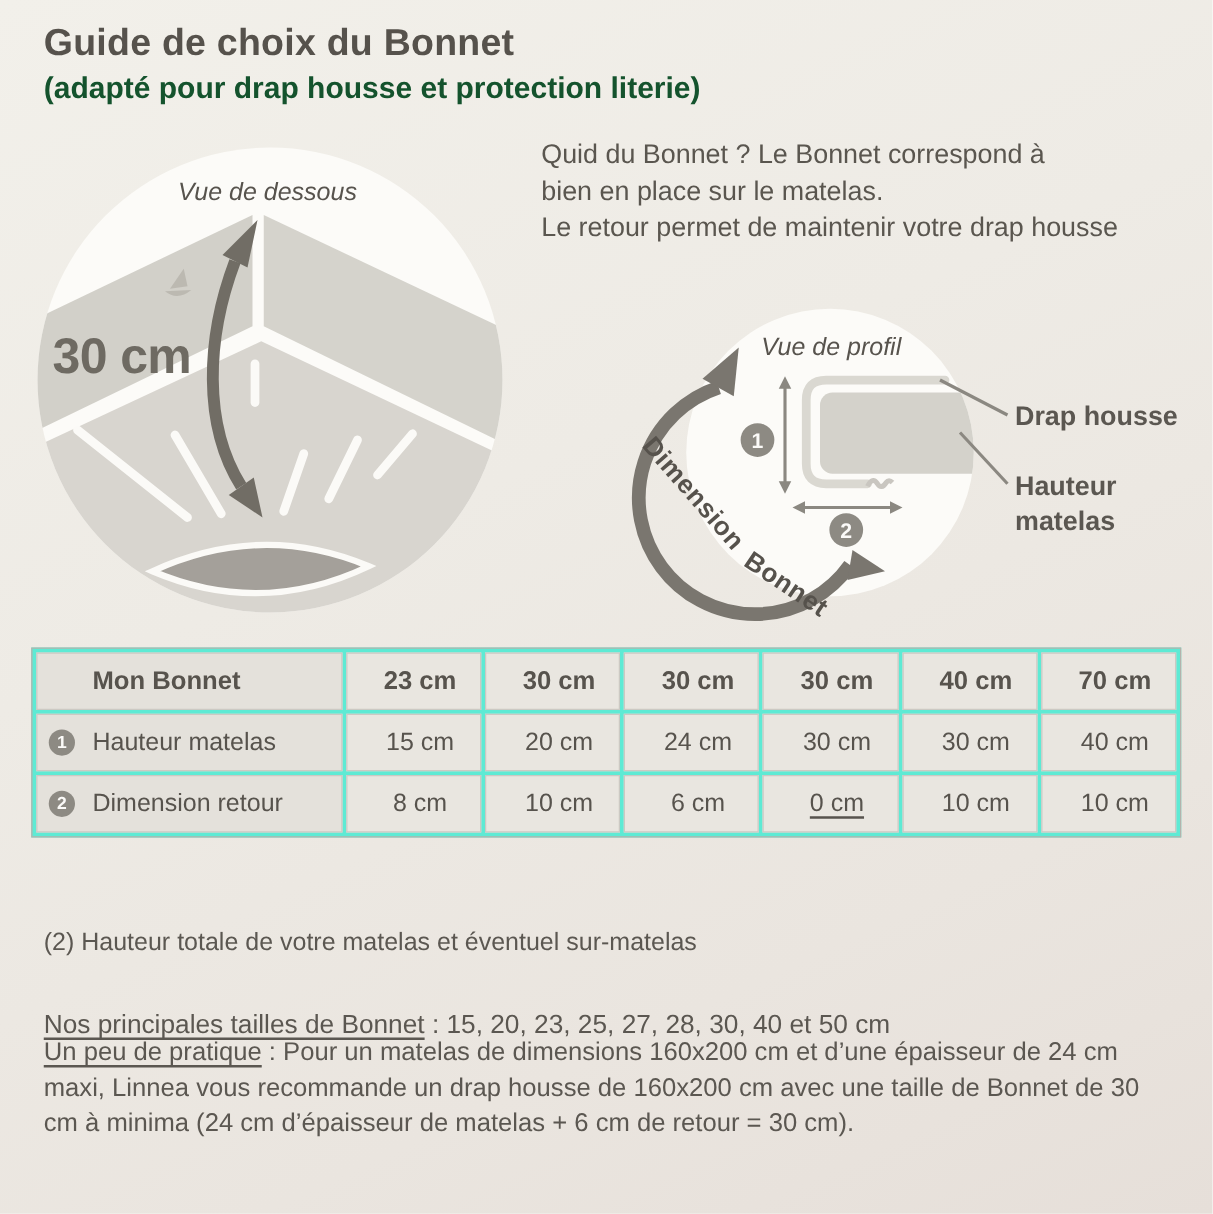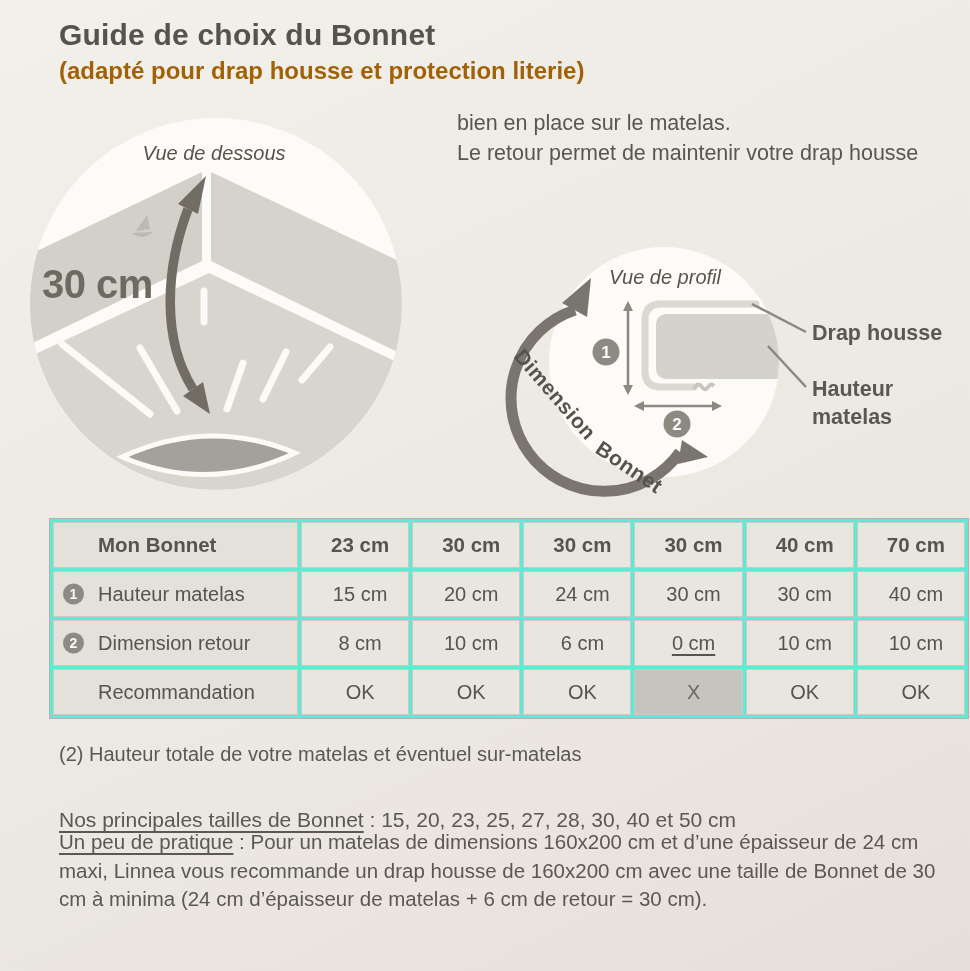--- a/index.html
+++ b/index.html
@@ -1,23 +1,23 @@
 <!DOCTYPE html>
 <html><head>
 <meta charset="utf-8">
 <style>
   html,body{margin:0;padding:0;}
   body{
     width:970px;height:971px;position:relative;overflow:hidden;
     background:linear-gradient(155deg,#f2f0ea 0%,#eeebe5 40%,#eae5df 75%,#e6dfd9 100%);
     font-family:"Liberation Sans",sans-serif;color:#5b5751;
   }
-  .abs{position:absolute;margin-left:24px;}
+  .abs{position:absolute;}
   .title{left:35px;top:18px;font-size:30px;font-weight:bold;color:#56524c;letter-spacing:.2px;}
-  .subtitle{left:35px;top:57px;font-size:24px;font-weight:bold;color:#a16207;}
+  .subtitle{left:35px;top:57px;font-size:24px;font-weight:bold;color:#14532d;}
   .intro{left:433px;top:109px;font-size:21.5px;line-height:29.5px;color:#5a564f;}
   svg.diagram{position:absolute;overflow:visible;}
   #svg-bottom-view{left:0;top:100px;}
   #svg-profile-view{left:490px;top:230px;}
   svg text{font-family:"Liberation Sans",sans-serif;}
   .caption-italic{font-style:italic;font-size:20px;fill:#57534d;}
   .measure-big{font-size:40px;font-weight:bold;fill:#6e6a62;letter-spacing:-0.5px;}
   .side-label{font-size:21.5px;font-weight:bold;fill:#5b5751;}
   .arc-word{font-size:21px;font-weight:bold;fill:#56524c;letter-spacing:.5px;}
   .badge-num{font-size:17px;font-weight:bold;fill:#fbfaf8;text-anchor:middle;}
@@ -39,20 +39,21 @@
   .practice{left:35px;top:828px;width:902px;font-size:20.5px;line-height:28.5px;color:#5b5751;}
   .ul-label{text-decoration:underline;text-underline-offset:4px;}
 </style>
 </head>
 <body>
 
 <div class="abs title">Guide de choix du Bonnet</div>
 <div class="abs subtitle">(adapté pour drap housse et protection literie)</div>
 
 <div class="abs intro">
+  <div>Quid du Bonnet ? Le Bonnet correspond à</div>
   <div>bien en place sur le matelas.</div>
   <div>Le retour permet de maintenir votre drap housse</div>
 </div>
 
 <svg id="svg-bottom-view" class="diagram" width="430" height="400" viewBox="0 100 430 400">
   <defs>
       <clipPath id="clipL">
         <circle cx="216" cy="304" r="186"></circle>
       </clipPath>
     </defs>
@@ -161,31 +162,20 @@
         <span class="tbadge">2</span>
         <span>Dimension retour</span>
       </td>
       <td>8 cm</td>
       <td>10 cm</td>
       <td>6 cm</td>
       <td><span class="u">0 cm</span></td>
       <td>10 cm</td>
       <td>10 cm</td>
     </tr>
-    <tr>
-      <td class="label">
-        <span>Recommandation</span>
-      </td>
-      <td>OK</td>
-      <td>OK</td>
-      <td>OK</td>
-      <td class="x-cell">X</td>
-      <td>OK</td>
-      <td>OK</td>
-    </tr>
   </tbody>
     </table>
 </div>
 
 <div class="abs footnotes">
   <div>(2) Hauteur totale de votre matelas et éventuel sur-matelas</div>
 </div>
 
 <div class="abs sizes">
   <span class="ul-label">Nos principales tailles de Bonnet</span><span> : 15, 20, 23, 25, 27, 28, 30, 40 et 50 cm</span>

